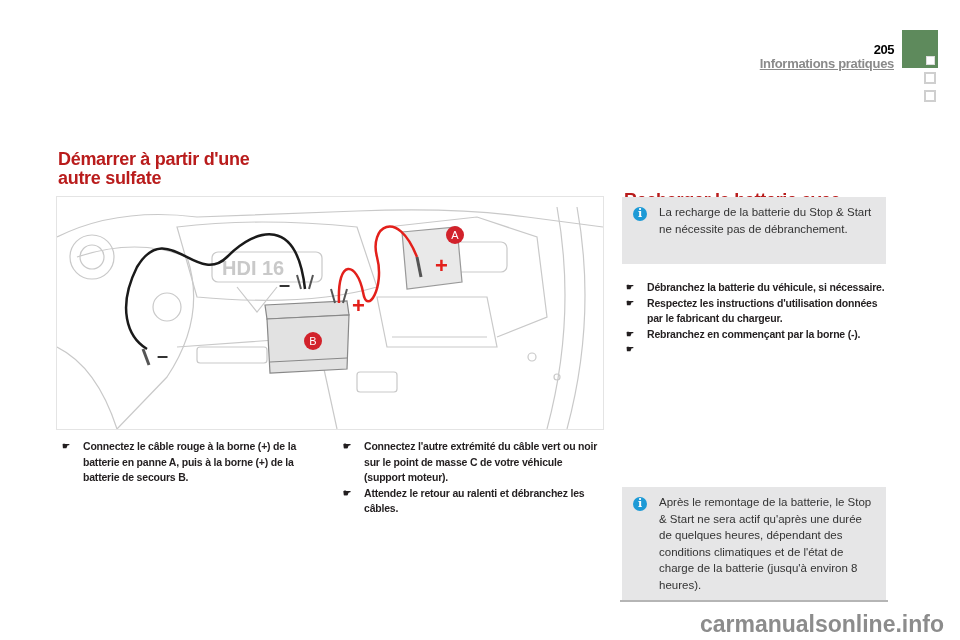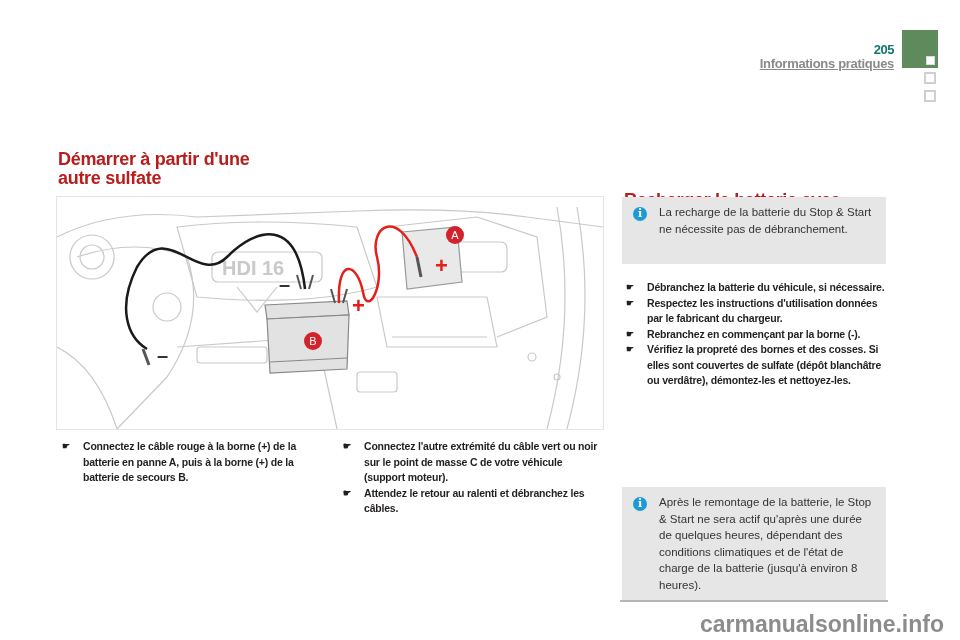--- a/index.html
+++ b/index.html
@@ -1,17 +1,17 @@
 <!DOCTYPE html>
 <html><head>
 <meta charset="utf-8">
 <style>
   html,body{margin:0;padding:0;}
   body{width:960px;height:640px;background:#ffffff;position:relative;overflow:hidden;font-family:"Liberation Sans",sans-serif;color:#231f20;}
-  .hdr-num{position:absolute;right:66px;top:42px;font-size:13px;font-weight:bold;color:#0f766e;letter-spacing:-0.5px;}
+  .hdr-num{position:absolute;right:66px;top:42px;font-size:13px;font-weight:bold;color:#000000;letter-spacing:-0.5px;}
   .hdr-title{position:absolute;right:66px;top:56px;font-size:13px;font-weight:bold;color:#8a8a8a;letter-spacing:-0.3px;text-decoration:underline;}
   .green-tab{position:absolute;left:902px;top:30px;width:36px;height:38px;background:#5e8a5c;}
   .green-tab .sq{position:absolute;right:3px;bottom:3px;width:7px;height:7px;background:#fff;border:1px solid #ddd;}
   .wsq{position:absolute;left:924px;width:12px;height:12px;background:#fff;border:2px solid #cfcfcf;box-sizing:border-box;}
   .h2{position:absolute;font-size:18px;font-weight:bold;line-height:19px;color:#b91c1c;letter-spacing:-0.3px;}
   .illus{position:absolute;left:56px;top:196px;width:546px;height:232px;background:#fff;border:1px solid #e4e4e4;}
   .bullets{position:absolute;margin:0;padding:0;list-style:none;font-size:10.5px;font-weight:bold;line-height:15.5px;letter-spacing:-0.2px;}
   .bullets li{position:relative;padding-left:23px;}
   .bullets li .b{position:absolute;left:2px;top:0;font-size:9px;}
   .info{position:absolute;background:#e6e6e7;font-size:11.5px;line-height:16.5px;color:#333;box-sizing:border-box;padding:7px 10px 7px 37px;}
@@ -108,21 +108,21 @@
 
 <div class="info" style="left:622px;top:197px;width:264px;height:67px;">
   <span class="ico">i</span>
   <span>La recharge de la batterie du Stop &amp; Start ne nécessite pas de débranchement.</span>
 </div>
 
 <ul class="bullets" style="left:624px;top:280px;width:262px;">
   <li><span class="b">☛</span><span>Débranchez la batterie du véhicule, si nécessaire.</span></li>
   <li><span class="b">☛</span><span>Respectez les instructions d'utilisation données par le fabricant du chargeur.</span></li>
   <li><span class="b">☛</span><span>Rebranchez en commençant par la borne (-).</span></li>
-  <li><span class="b">☛</span><span>Vérifiez la propreté des bornes et des cosses. Si elles sont couvertes de sulfate (dépôt blanchâtre ou verdâtre), démontez-les et nettoyez-les.</span></li>
+  <li><span class="b">☛</span></li>
 </ul>
 
 <div class="info" style="left:622px;top:487px;width:264px;height:113px;">
   <span class="ico">i</span>
   <span>Après le remontage de la batterie, le Stop &amp; Start ne sera actif qu'après une durée de quelques heures, dépendant des conditions climatiques et de l'état de charge de la batterie (jusqu'à environ 8 heures).</span>
 </div>
 
 <div class="wmline"></div>
 <div class="wm">carmanualsonline.info</div>
 

